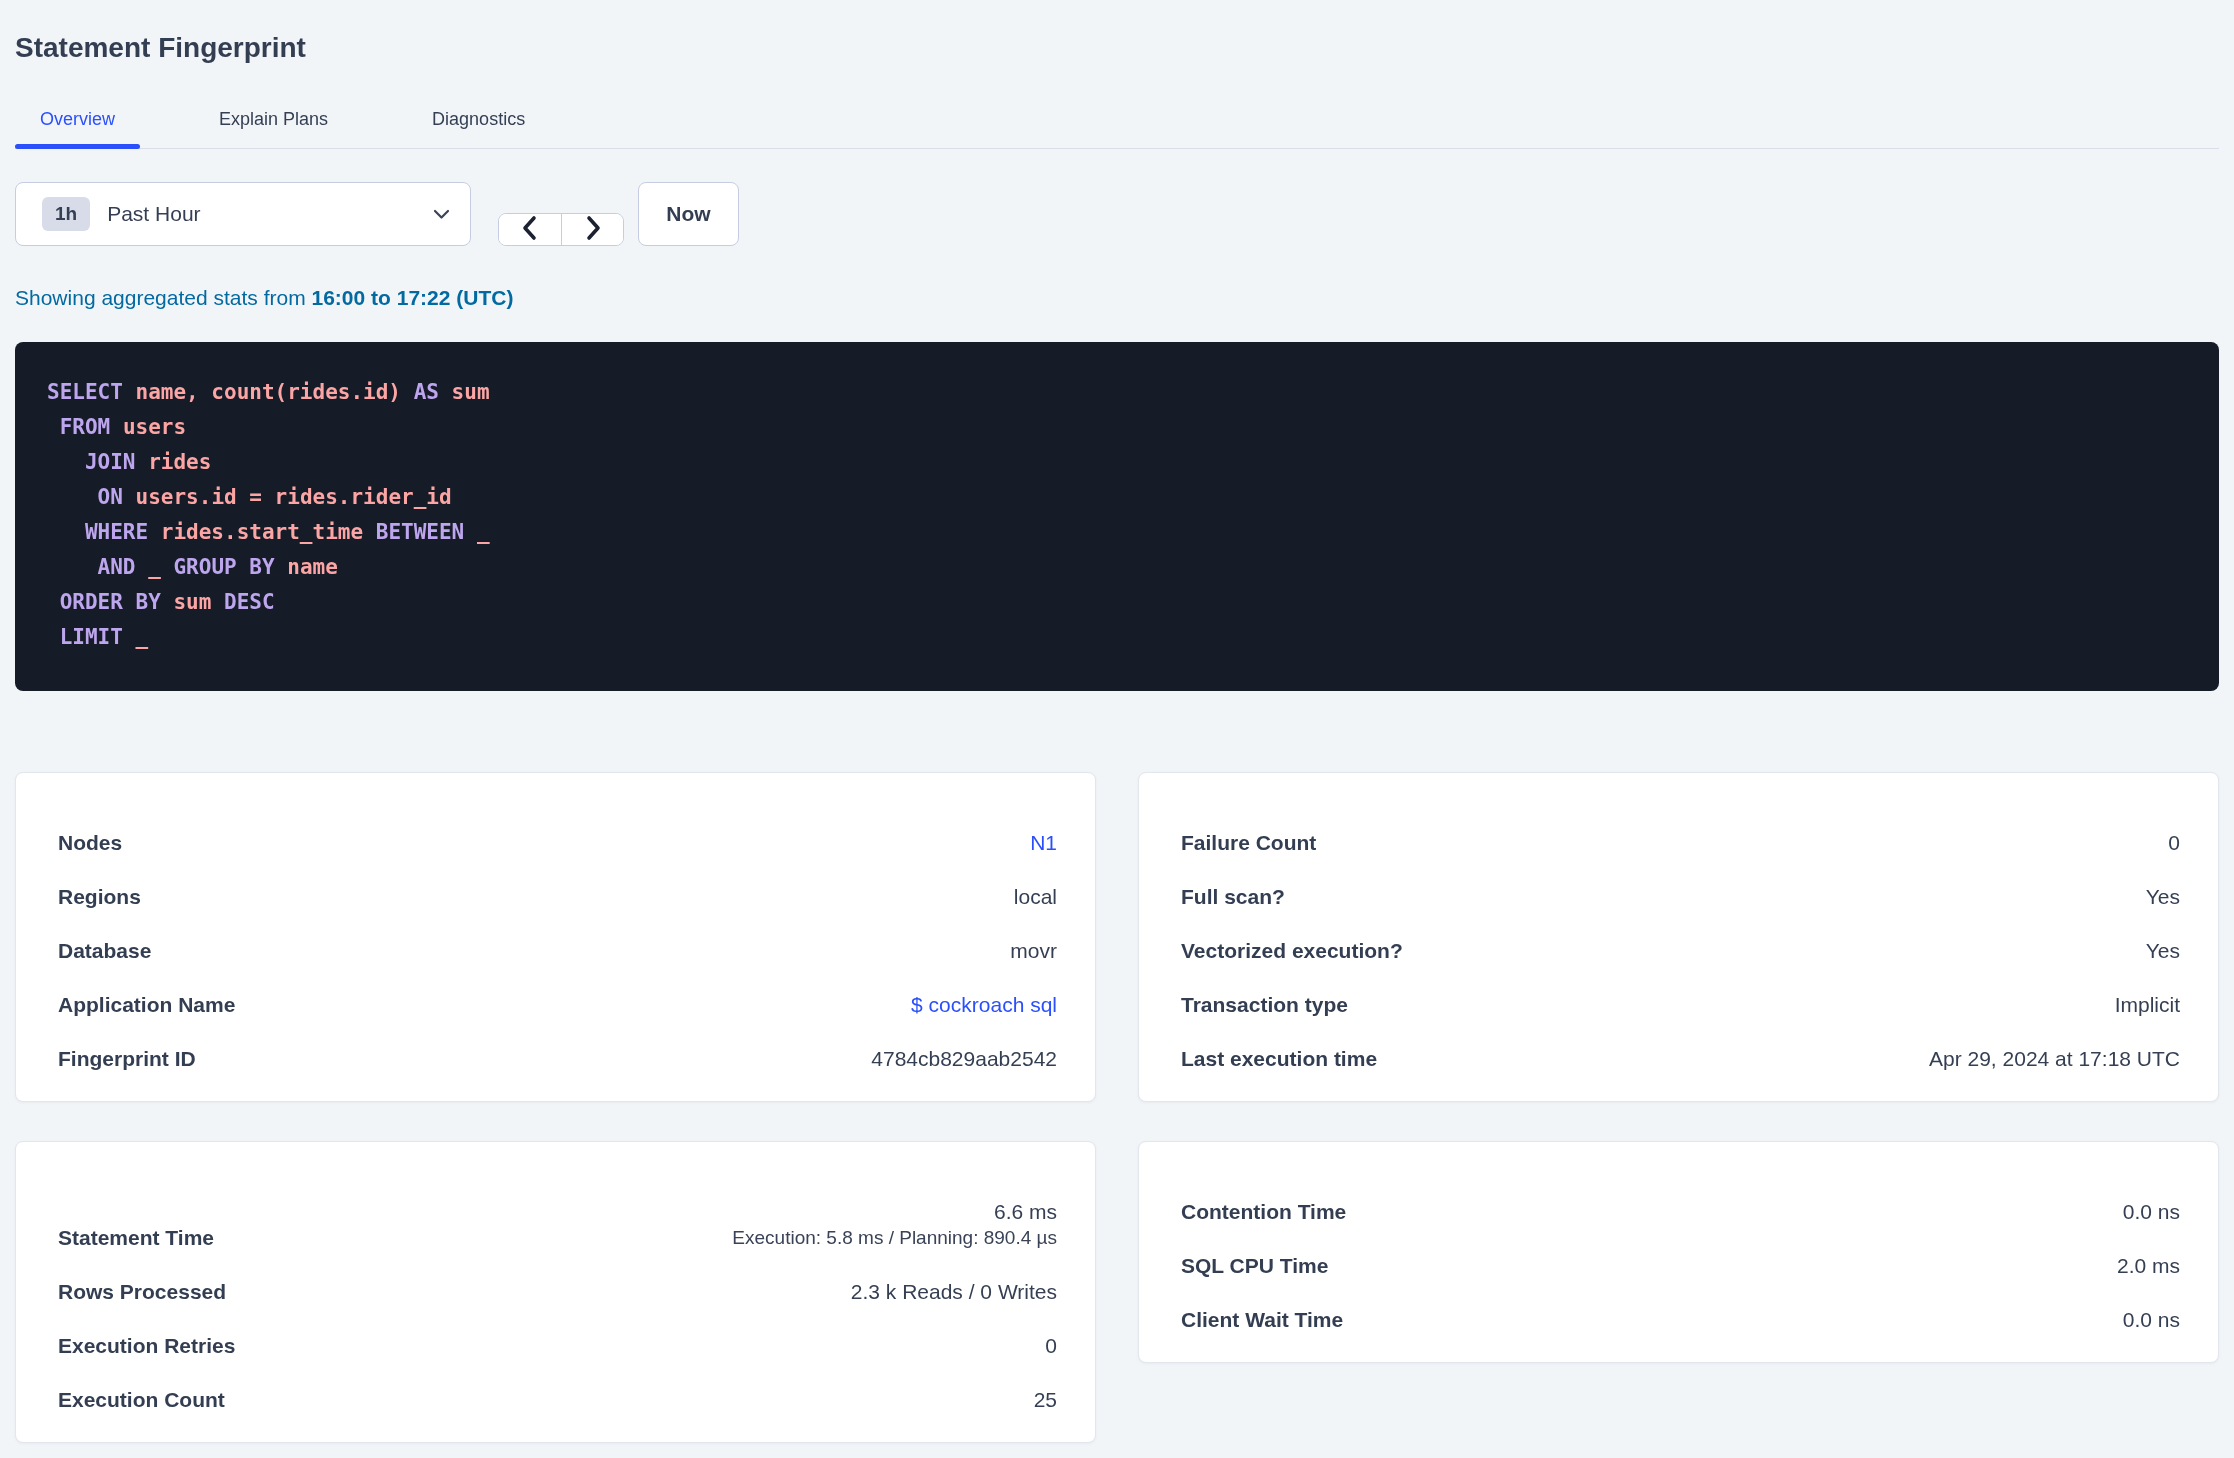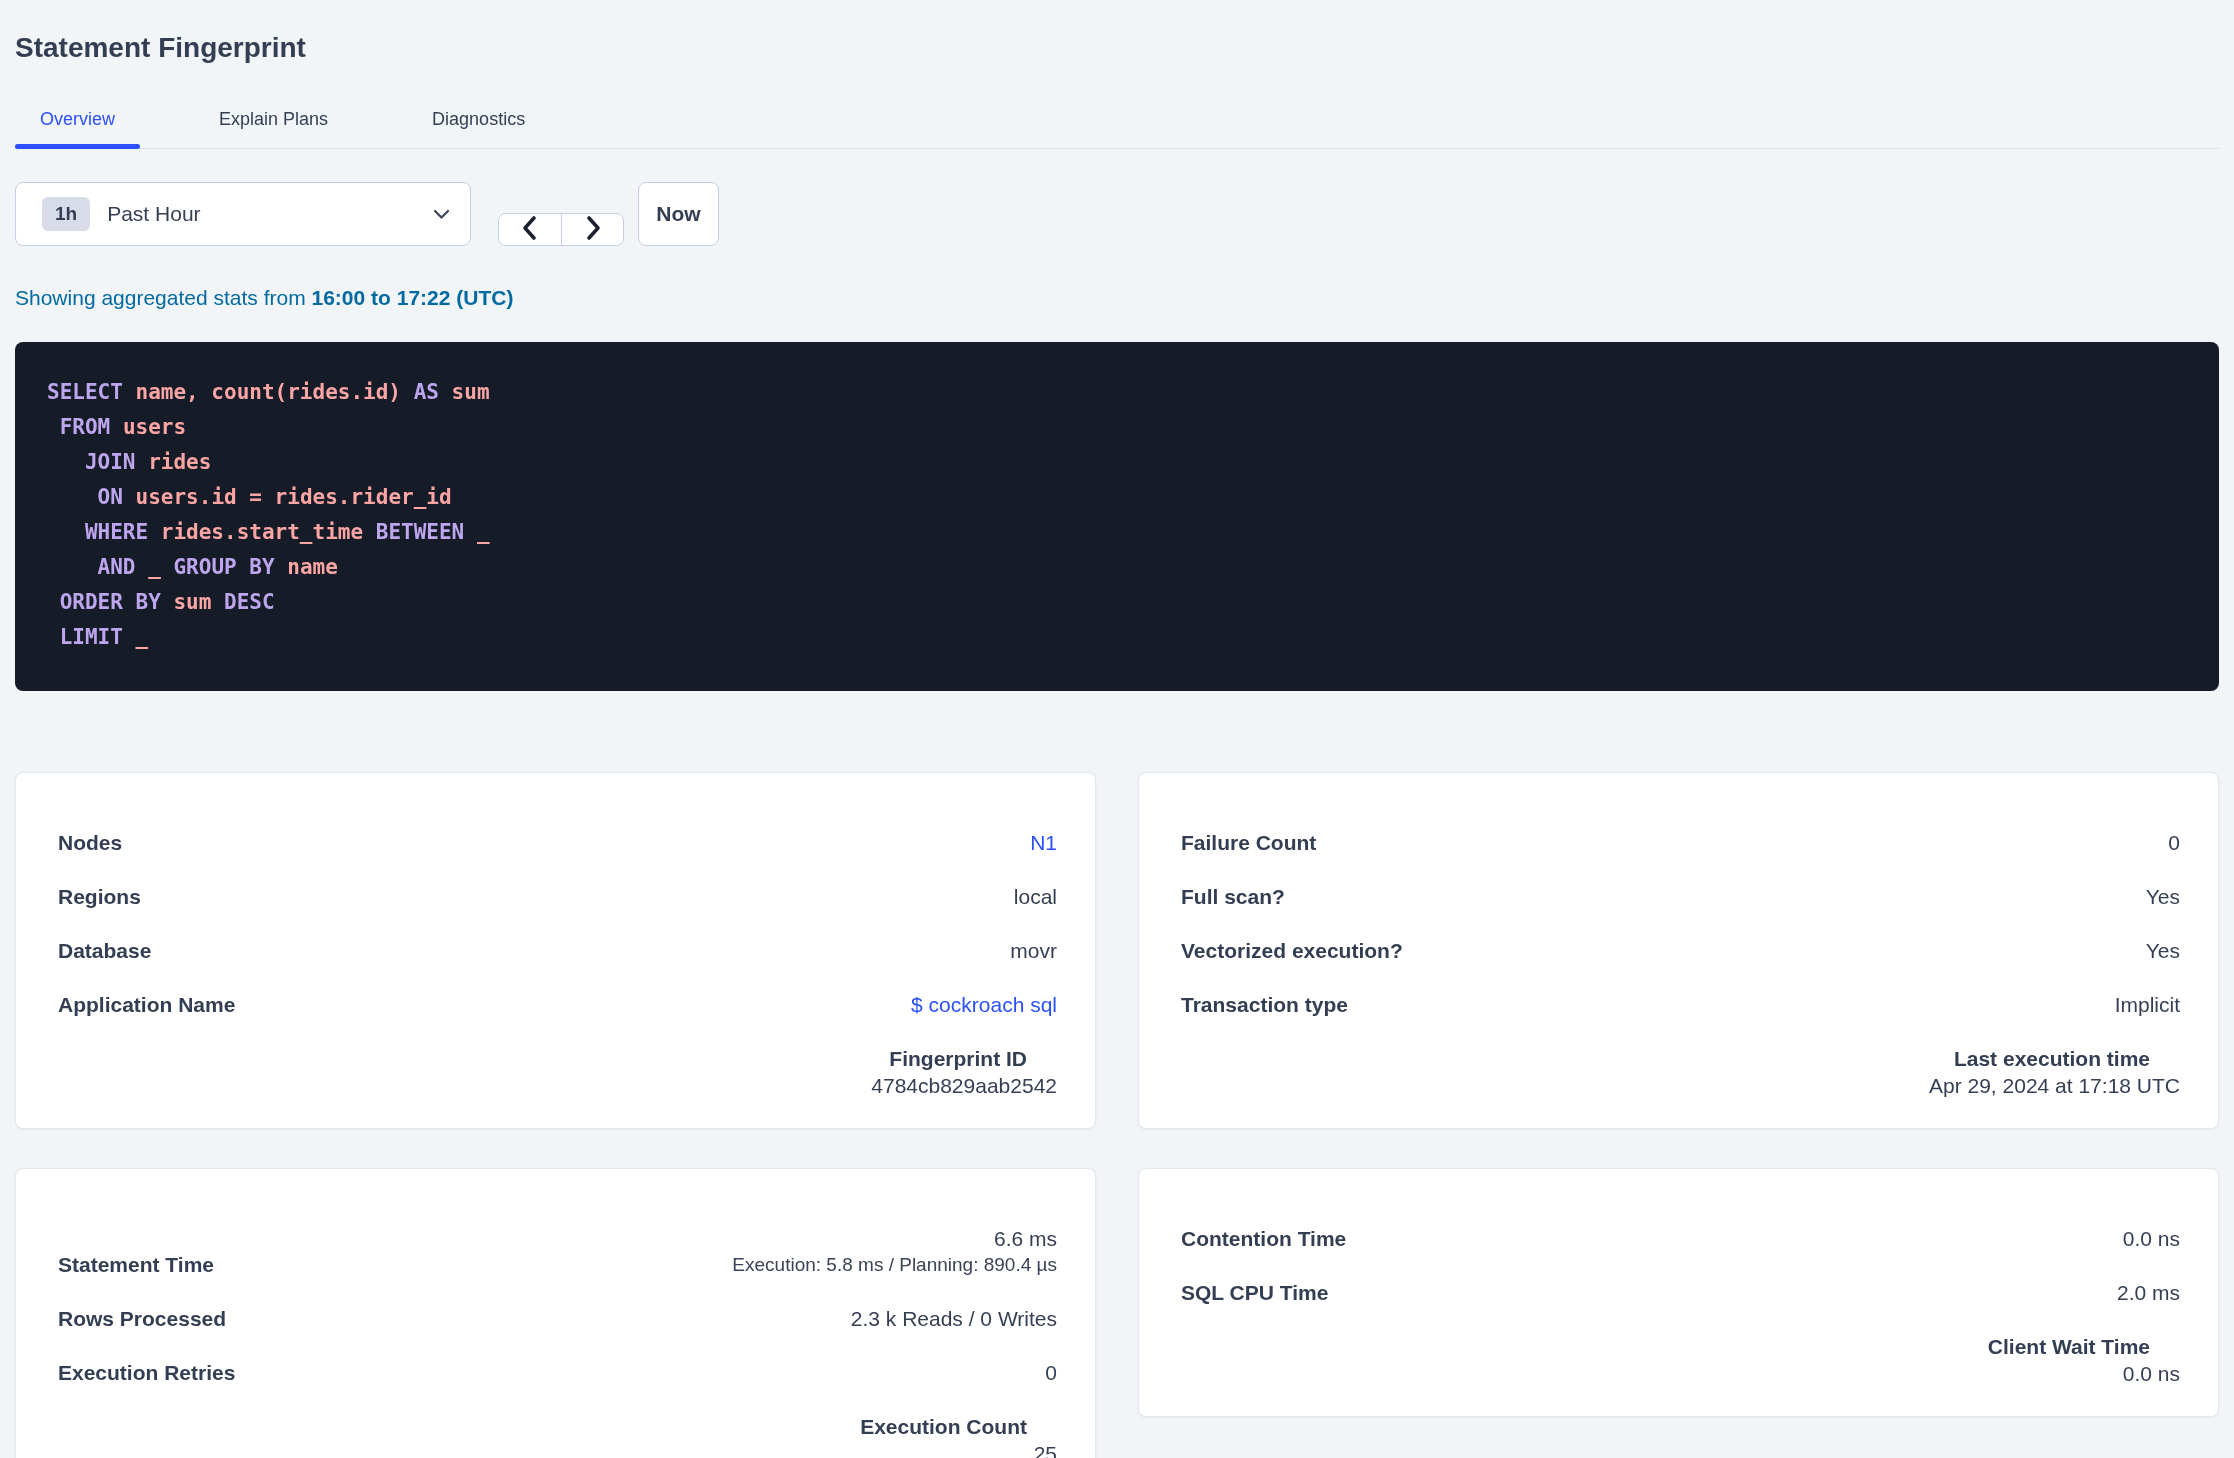--- a/index.html
+++ b/index.html
@@ -79,21 +79,21 @@
   }
   .nav-btn {
     width: 62px;
     display: flex; align-items: center; justify-content: center;
     background: #fff; border: none; cursor: pointer;
   }
   .nav-btn + .nav-btn { border-left: 1px solid #c6cce2; }
 
   .now-btn {
     margin-left: 14px;
-    width: 81px; height: 64px;
+    width: 101px; height: 64px;
     background: #fff;
     border: 1px solid #c6cce2;
     border-radius: 8px;
     font-family: "Liberation Sans", sans-serif;
     font-size: 21px;
     font-weight: 700;
     color: #333e52;
     cursor: pointer;
   }
 
@@ -136,21 +136,21 @@
     padding: 56px 38px 29px 42px;
   }
   .metric-row {
     display: flex;
     justify-content: space-between;
     align-items: flex-end;
     font-size: 21px;
     line-height: 27px;
     margin-bottom: 27px;
   }
-  .metric-row:last-child { margin-bottom: 0; flex-direction: column; }
+  .metric-row:last-child { margin-bottom: 0; }
   .metric-label { font-weight: 700; color: #333e52; padding-right: 30px; white-space: nowrap; }
   .metric-value { text-align: right; color: #353f54; }
   .metric-subtext { font-size: 19px; line-height: 26px; color: #3a4257; }
   .link { color: #2b50fb; text-decoration: none; cursor: pointer; }
 </style>
 </head>
 <body>
 
 <div class="page">
 

